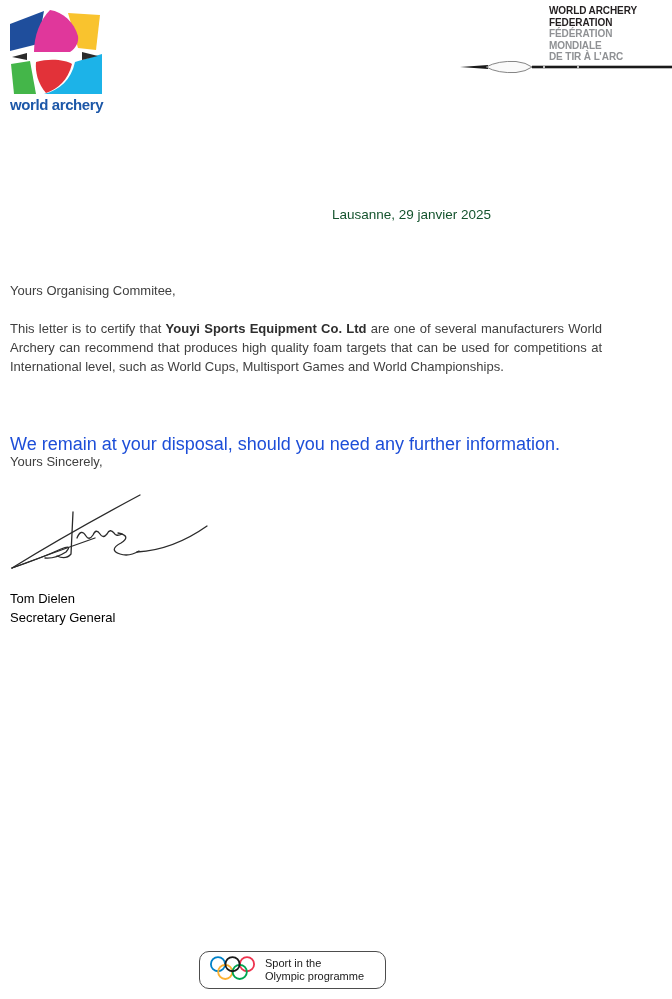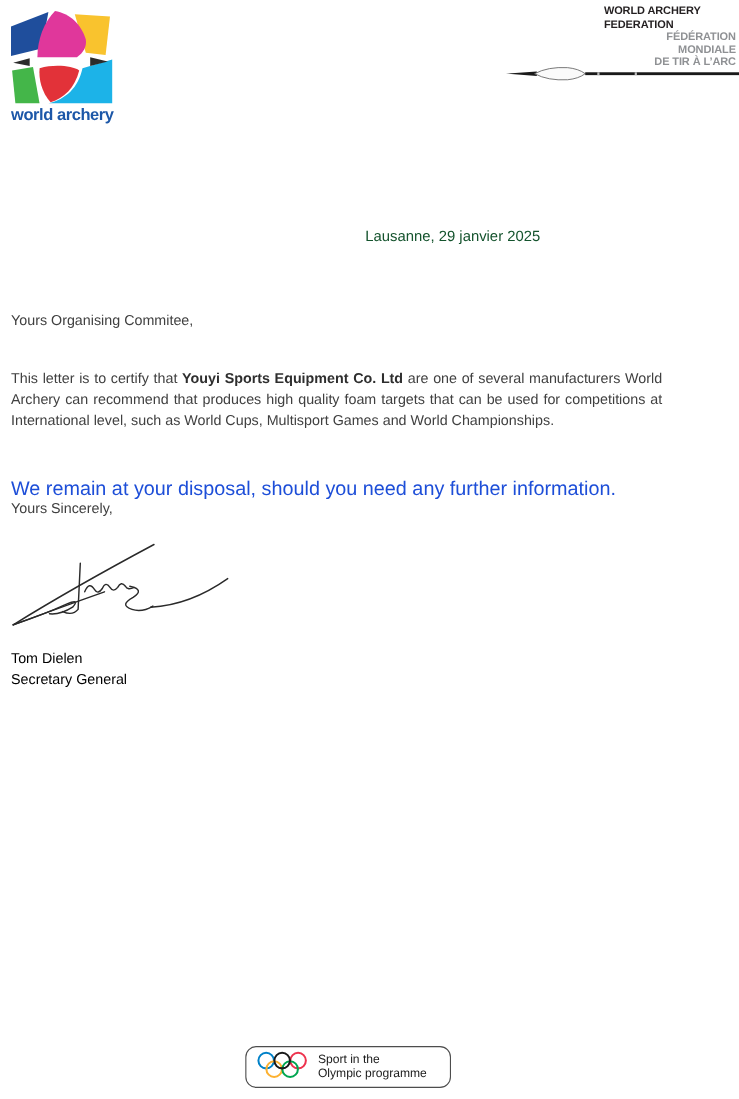--- a/index.html
+++ b/index.html
@@ -13,53 +13,53 @@
   .logo-graphic { display:block; width:96px; height:84px; }
   .logo-wordmark {
     margin-top:2px; font-size:15px; font-weight:bold; letter-spacing:-0.4px;
     color:#1c57a8; white-space:nowrap;
   }
   .org-block { position:absolute; left:549px; top:5px; width:120px; }
   .org-line {
     font-size:10px; font-weight:bold; line-height:11.5px;
     letter-spacing:-0.1px; color:#231f20; white-space:nowrap;
   }
-  .org-line.fr { color:#8f9194;text-align:right; }
+  .org-line.fr { color:#8f9194; }
   .arrow-graphic { position:absolute; left:458px; top:60px; width:214px; height:14px; }
   .address-block { position:absolute; left:549px; top:74px; width:122px; }
   .address-line {
     font-size:8.5px; line-height:10.6px; color:#6b6c6e; white-space:nowrap;
   }
   
   .dateline {
     position:absolute; left:332px; top:207px; font-size:13.5px; color:#14532d;
   }
   .salutation {
     position:absolute; left:10px; top:283px; font-size:13px; color:#404040;
   }
   .body-par {
-    position:absolute; left:10px; top:321px; width:592px;
+    position:absolute; left:10px; top:306px; width:592px;
     font-size:13px; line-height:19px; color:#404040; text-align:justify;
   }
   .body-par b { font-weight:bold; color:#2e2e2e; }
   .par-two {
     position:absolute; left:10px; top:417px; width:592px;
     font-size:18px; line-height:19px; color:#1d4ed8;
   }
   .closing {
     position:absolute; left:10px; top:454px; font-size:13px; color:#404040;
   }
   .signature-svg { position:absolute; left:5px; top:486px; width:210px; height:90px; }
   .signer-block { position:absolute; left:10px; top:589px; }
   .signer-line { font-size:13px; line-height:19px; color:#000000; white-space:nowrap; }
   
   .footer-badge {
     position:absolute; left:199px; top:951px; width:187px; height:38px;
     border:1.5px solid #4d4d4d; border-radius:10px; background:#fff;
-    display:flex; align-items:center; padding-left:9px; box-sizing:border-box;margin-left:24px;
+    display:flex; align-items:center; padding-left:9px; box-sizing:border-box;
   }
   .rings-svg { display:block; width:47px; height:30px; flex:0 0 auto; }
   .badge-text { margin-left:9px; font-size:11px; line-height:13px; color:#1a1a1a; }
   .badge-text div { white-space:nowrap; }
 </style>
 </head>
 <body>
 
 <div class="page">
 

